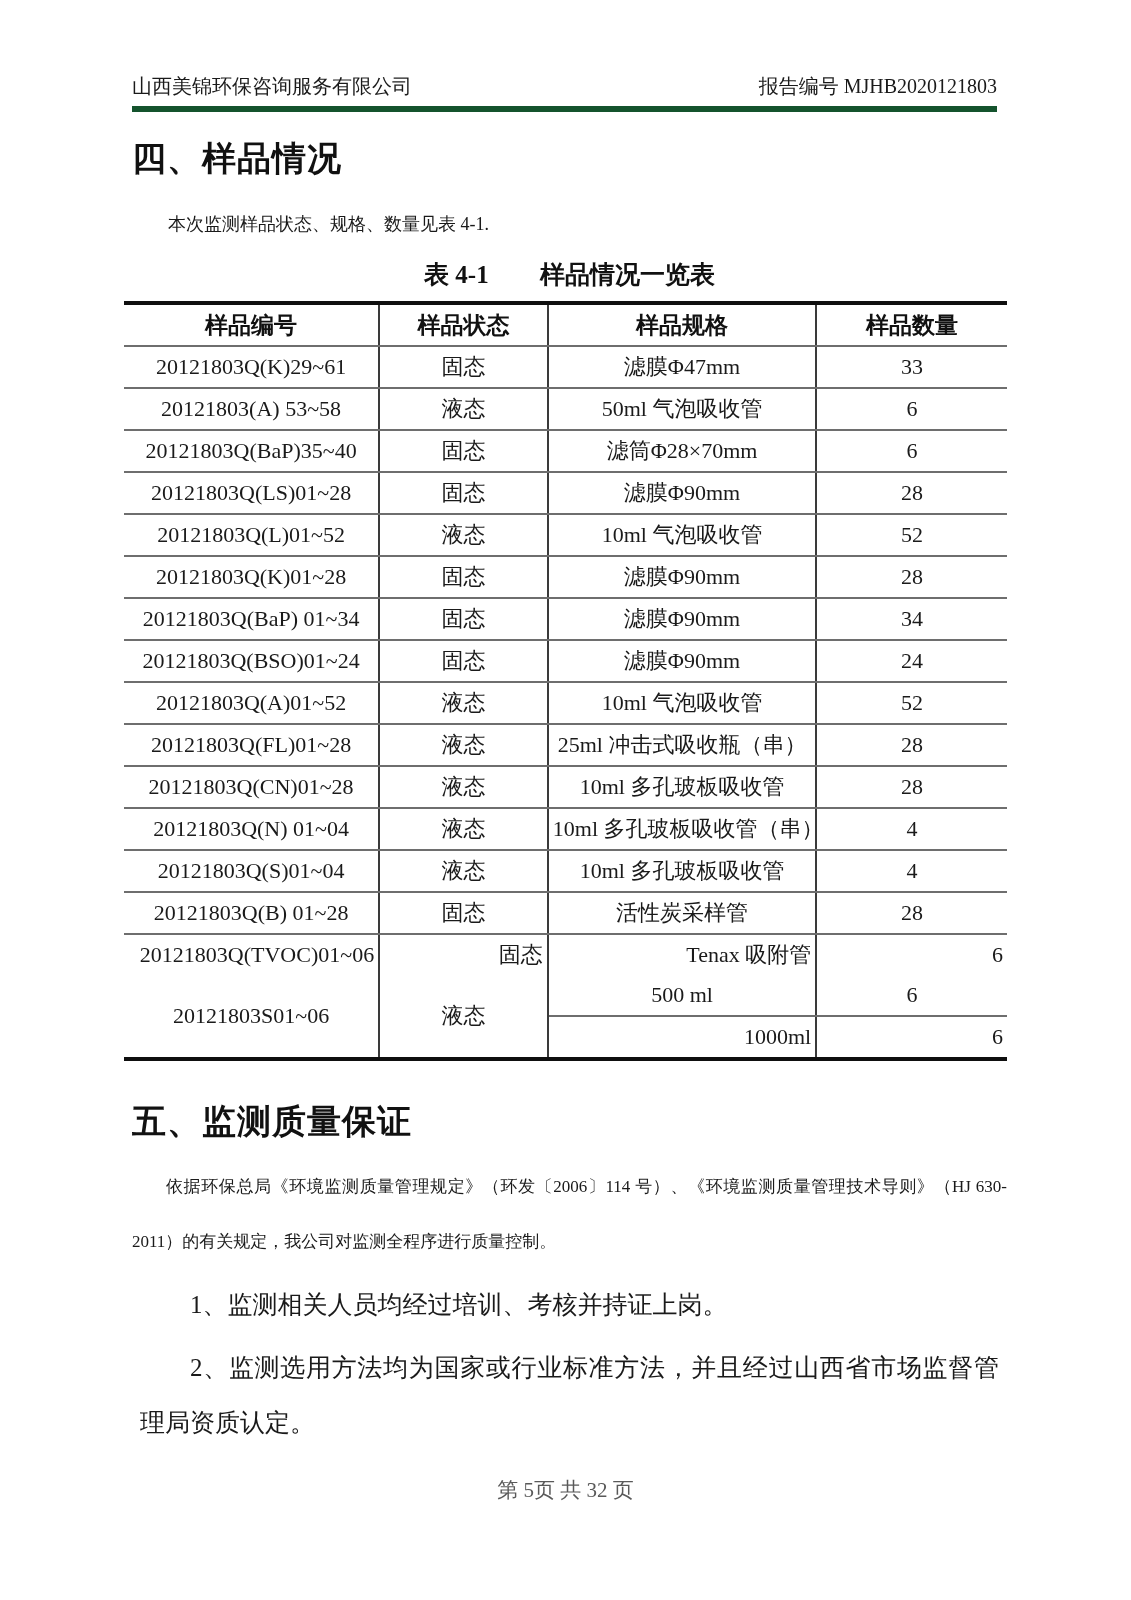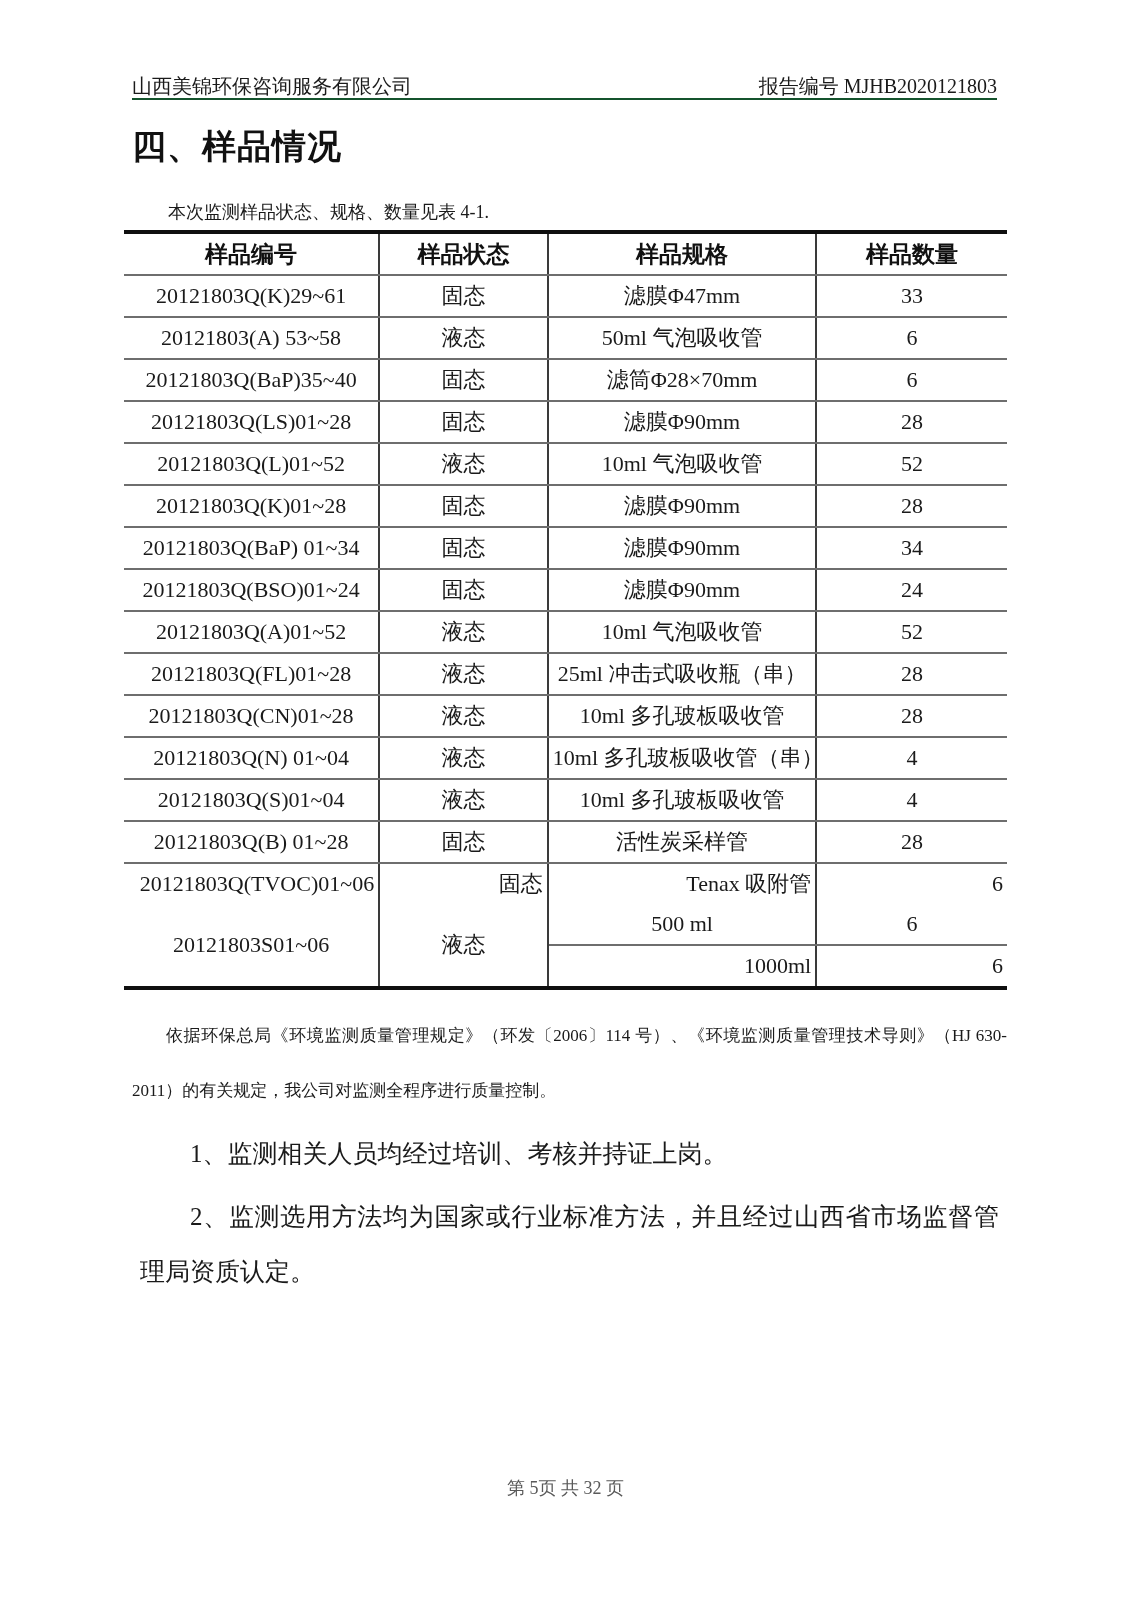--- a/index.html
+++ b/index.html
@@ -18,22 +18,23 @@
   }
   .content {
     padding: 0 124px 0 132px;
   }
   
   .page-header {
     display: flex;
     justify-content: space-between;
     align-items: flex-start;
     padding-top: 74px;
+    padding-bottom: 8px;
     margin-right: 10px;
-    border-bottom: 2px solid #14532d;
+    border-bottom: 6px solid #14532d;
     font-size: 20px;
     line-height: 24px;
   }
   
   .section-heading {
     font-family: "Liberation Sans", "DejaVu Sans", sans-serif;
     font-weight: 900;
     font-size: 34px;
     line-height: 40px;
     margin: 26px 0 0 0;
@@ -106,39 +107,43 @@
     border-right: 2px solid #3a3a3a;
   }
   .sample-table tr:last-child td { border-bottom: none; text-align: right; }
   .sample-table td[rowspan="2"] { border-bottom: none; }
   
   .page-footer {
     position: absolute;
     left: 0; right: 0;
     top: 1476px;
     text-align: center;
-    font-size: 18px;
+    font-size: 21px;
     color: #595959;
   }
 </style>
 </head>
 <body>
 
 <div class="page">
   <div class="content">
 
     <div class="page-header">
       <span>山西美锦环保咨询服务有限公司</span>
       <span>报告编号 MJHB2020121803</span>
     </div>
 
     <div class="section-heading">四、样品情况</div>
 
     <p class="intro-para">本次监测样品状态、规格、数量见表 4-1.</p>
 
+    <div class="table-caption">
+      <span class="caption-number">表 4-1</span>
+      <span class="caption-title">样品情况一览表</span>
+    </div>
 
     <table class="sample-table">
       <colgroup>
         <col style="width:28.9%">
         <col style="width:19.1%">
         <col style="width:30.4%">
         <col style="width:21.6%">
       </colgroup>
       <thead>
         <tr>
@@ -247,20 +252,21 @@
           <td>500 ml</td>
           <td>6</td>
         </tr>
         <tr>
           <td>1000ml</td>
           <td>6</td>
         </tr>
       </tbody>
     </table>
 
+    <div class="section-heading second">五、监测质量保证</div>
 
     <p class="body-para">依据环保总局《环境监测质量管理规定》（环发〔2006〕114 号）、《环境监测质量管理技术导则》（HJ 630-2011）的有关规定，我公司对监测全程序进行质量控制。</p>
     <p class="list-para">1、监测相关人员均经过培训、考核并持证上岗。</p>
     <p class="list-para">2、监测选用方法均为国家或行业标准方法，并且经过山西省市场监督管理局资质认定。</p>
 
   </div>
 
   <div class="page-footer">第 5页 共 32 页</div>
 </div>
 

